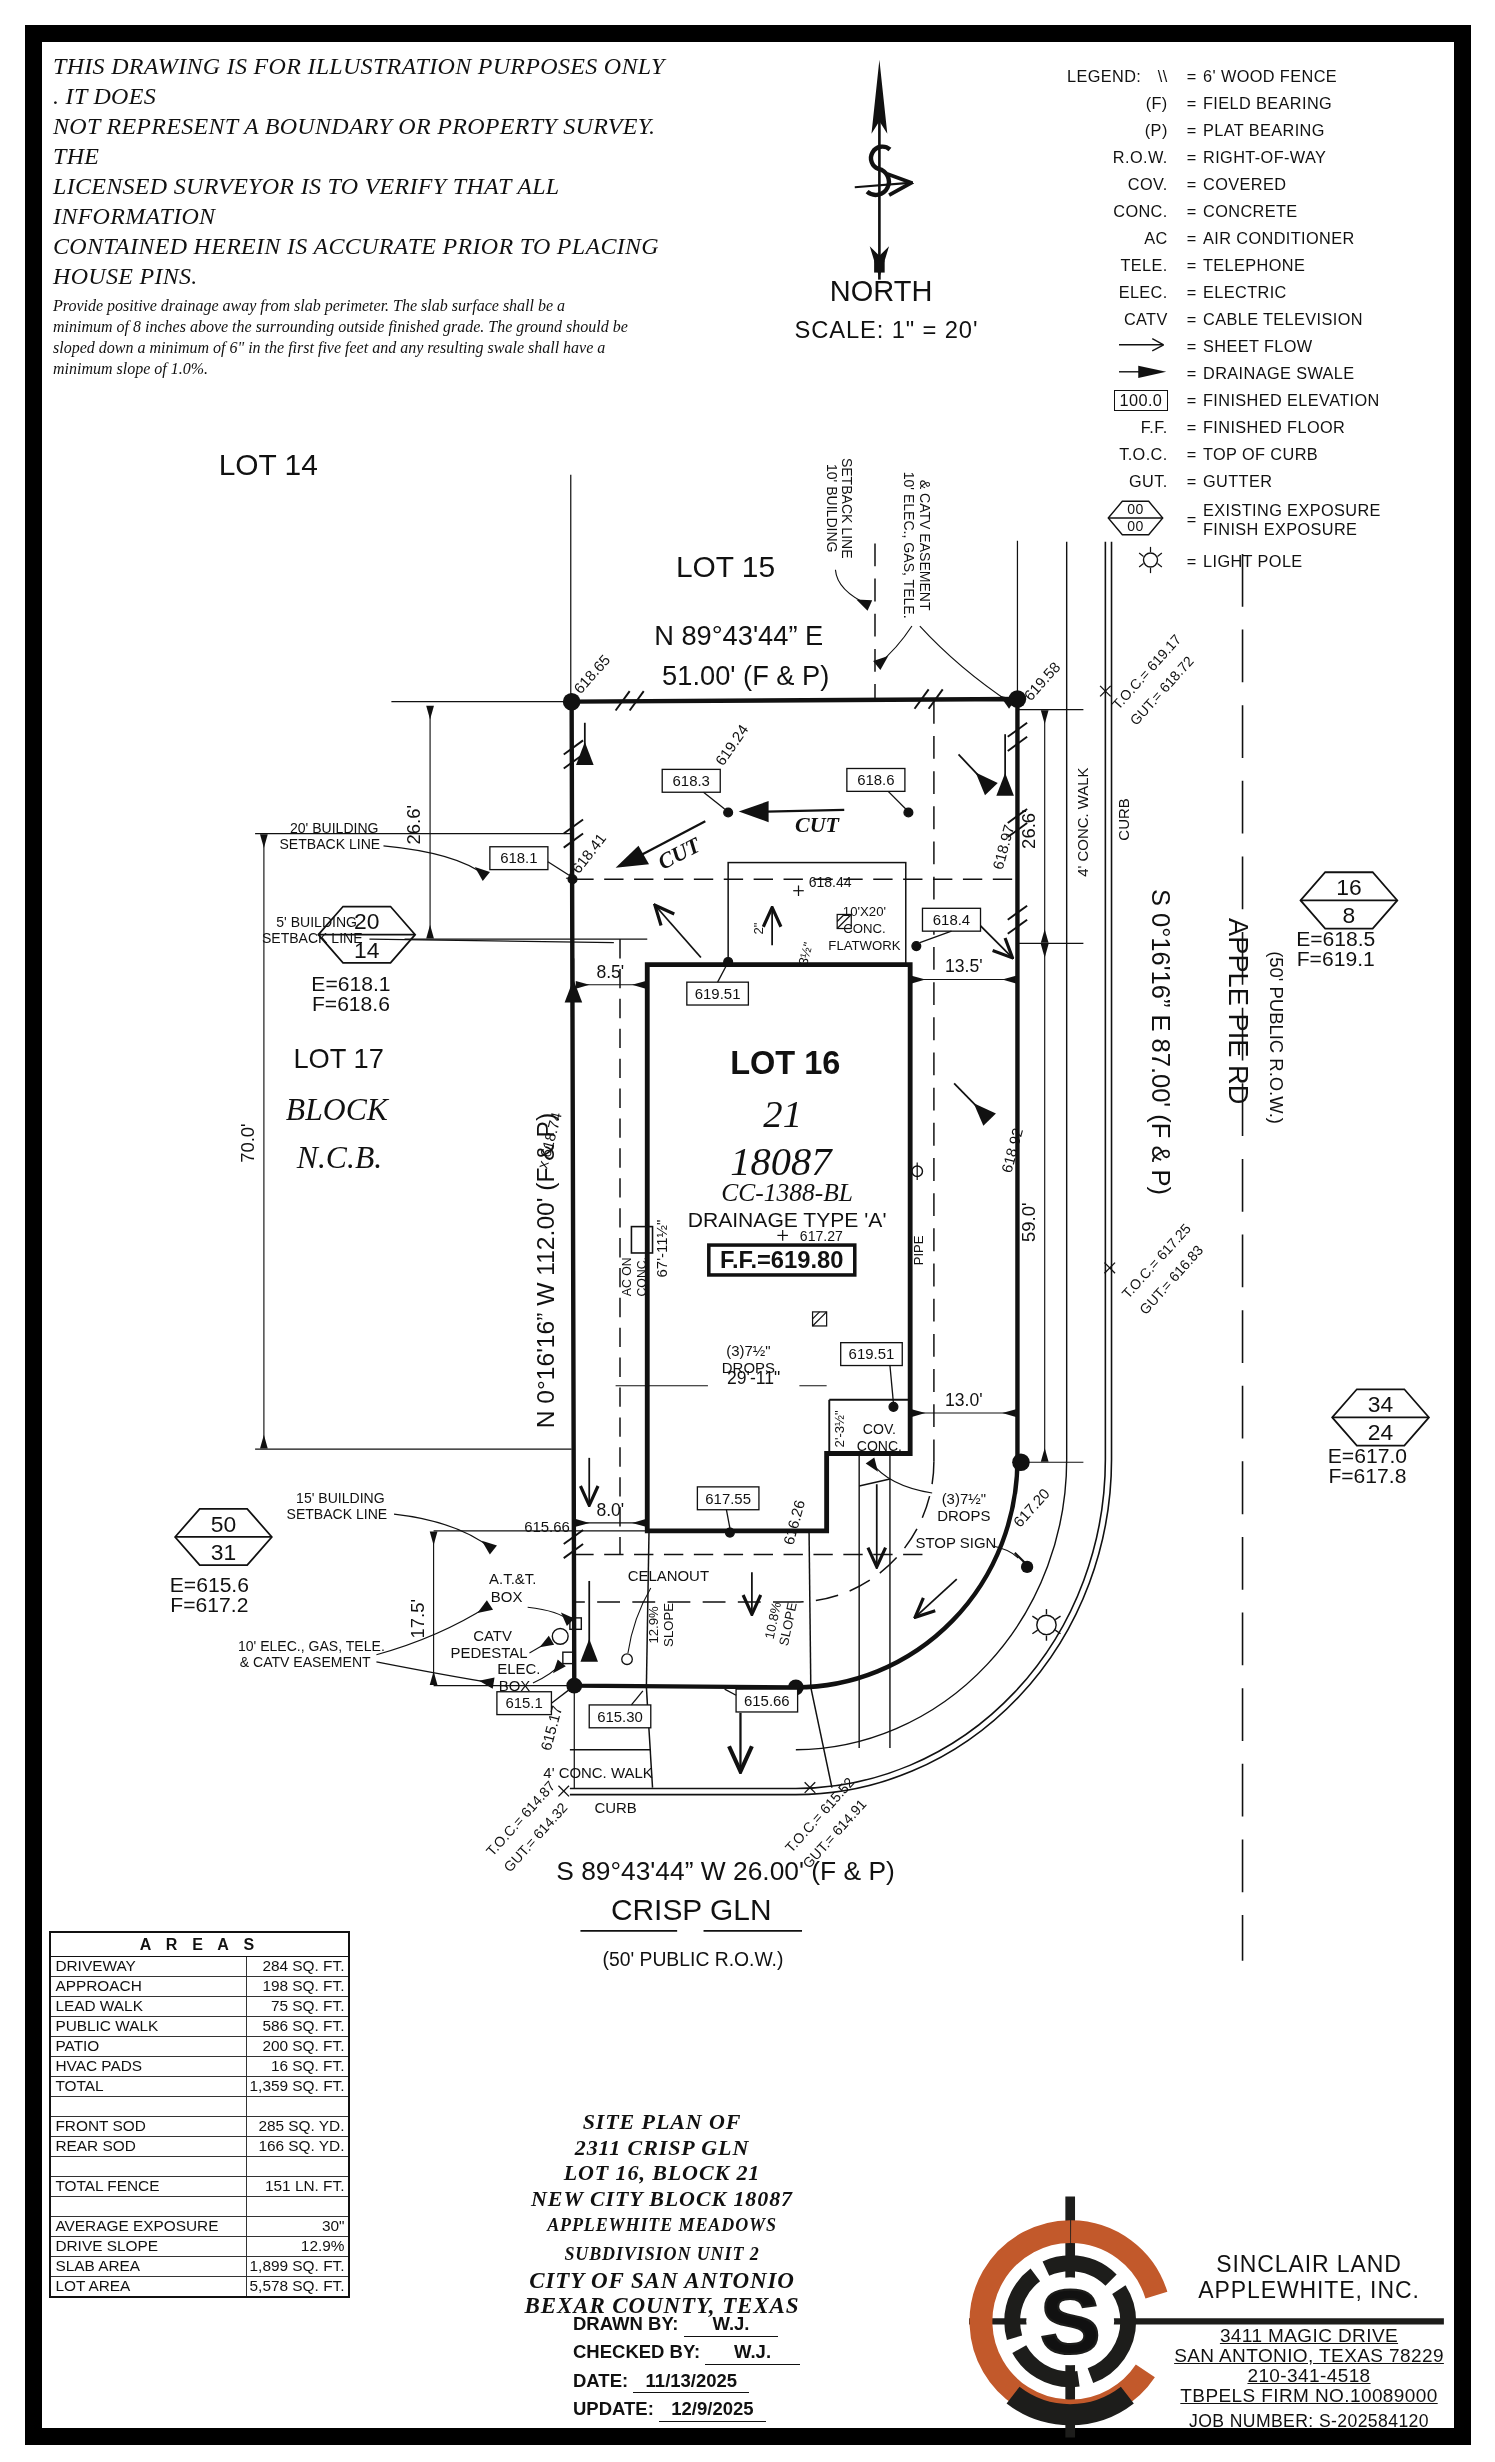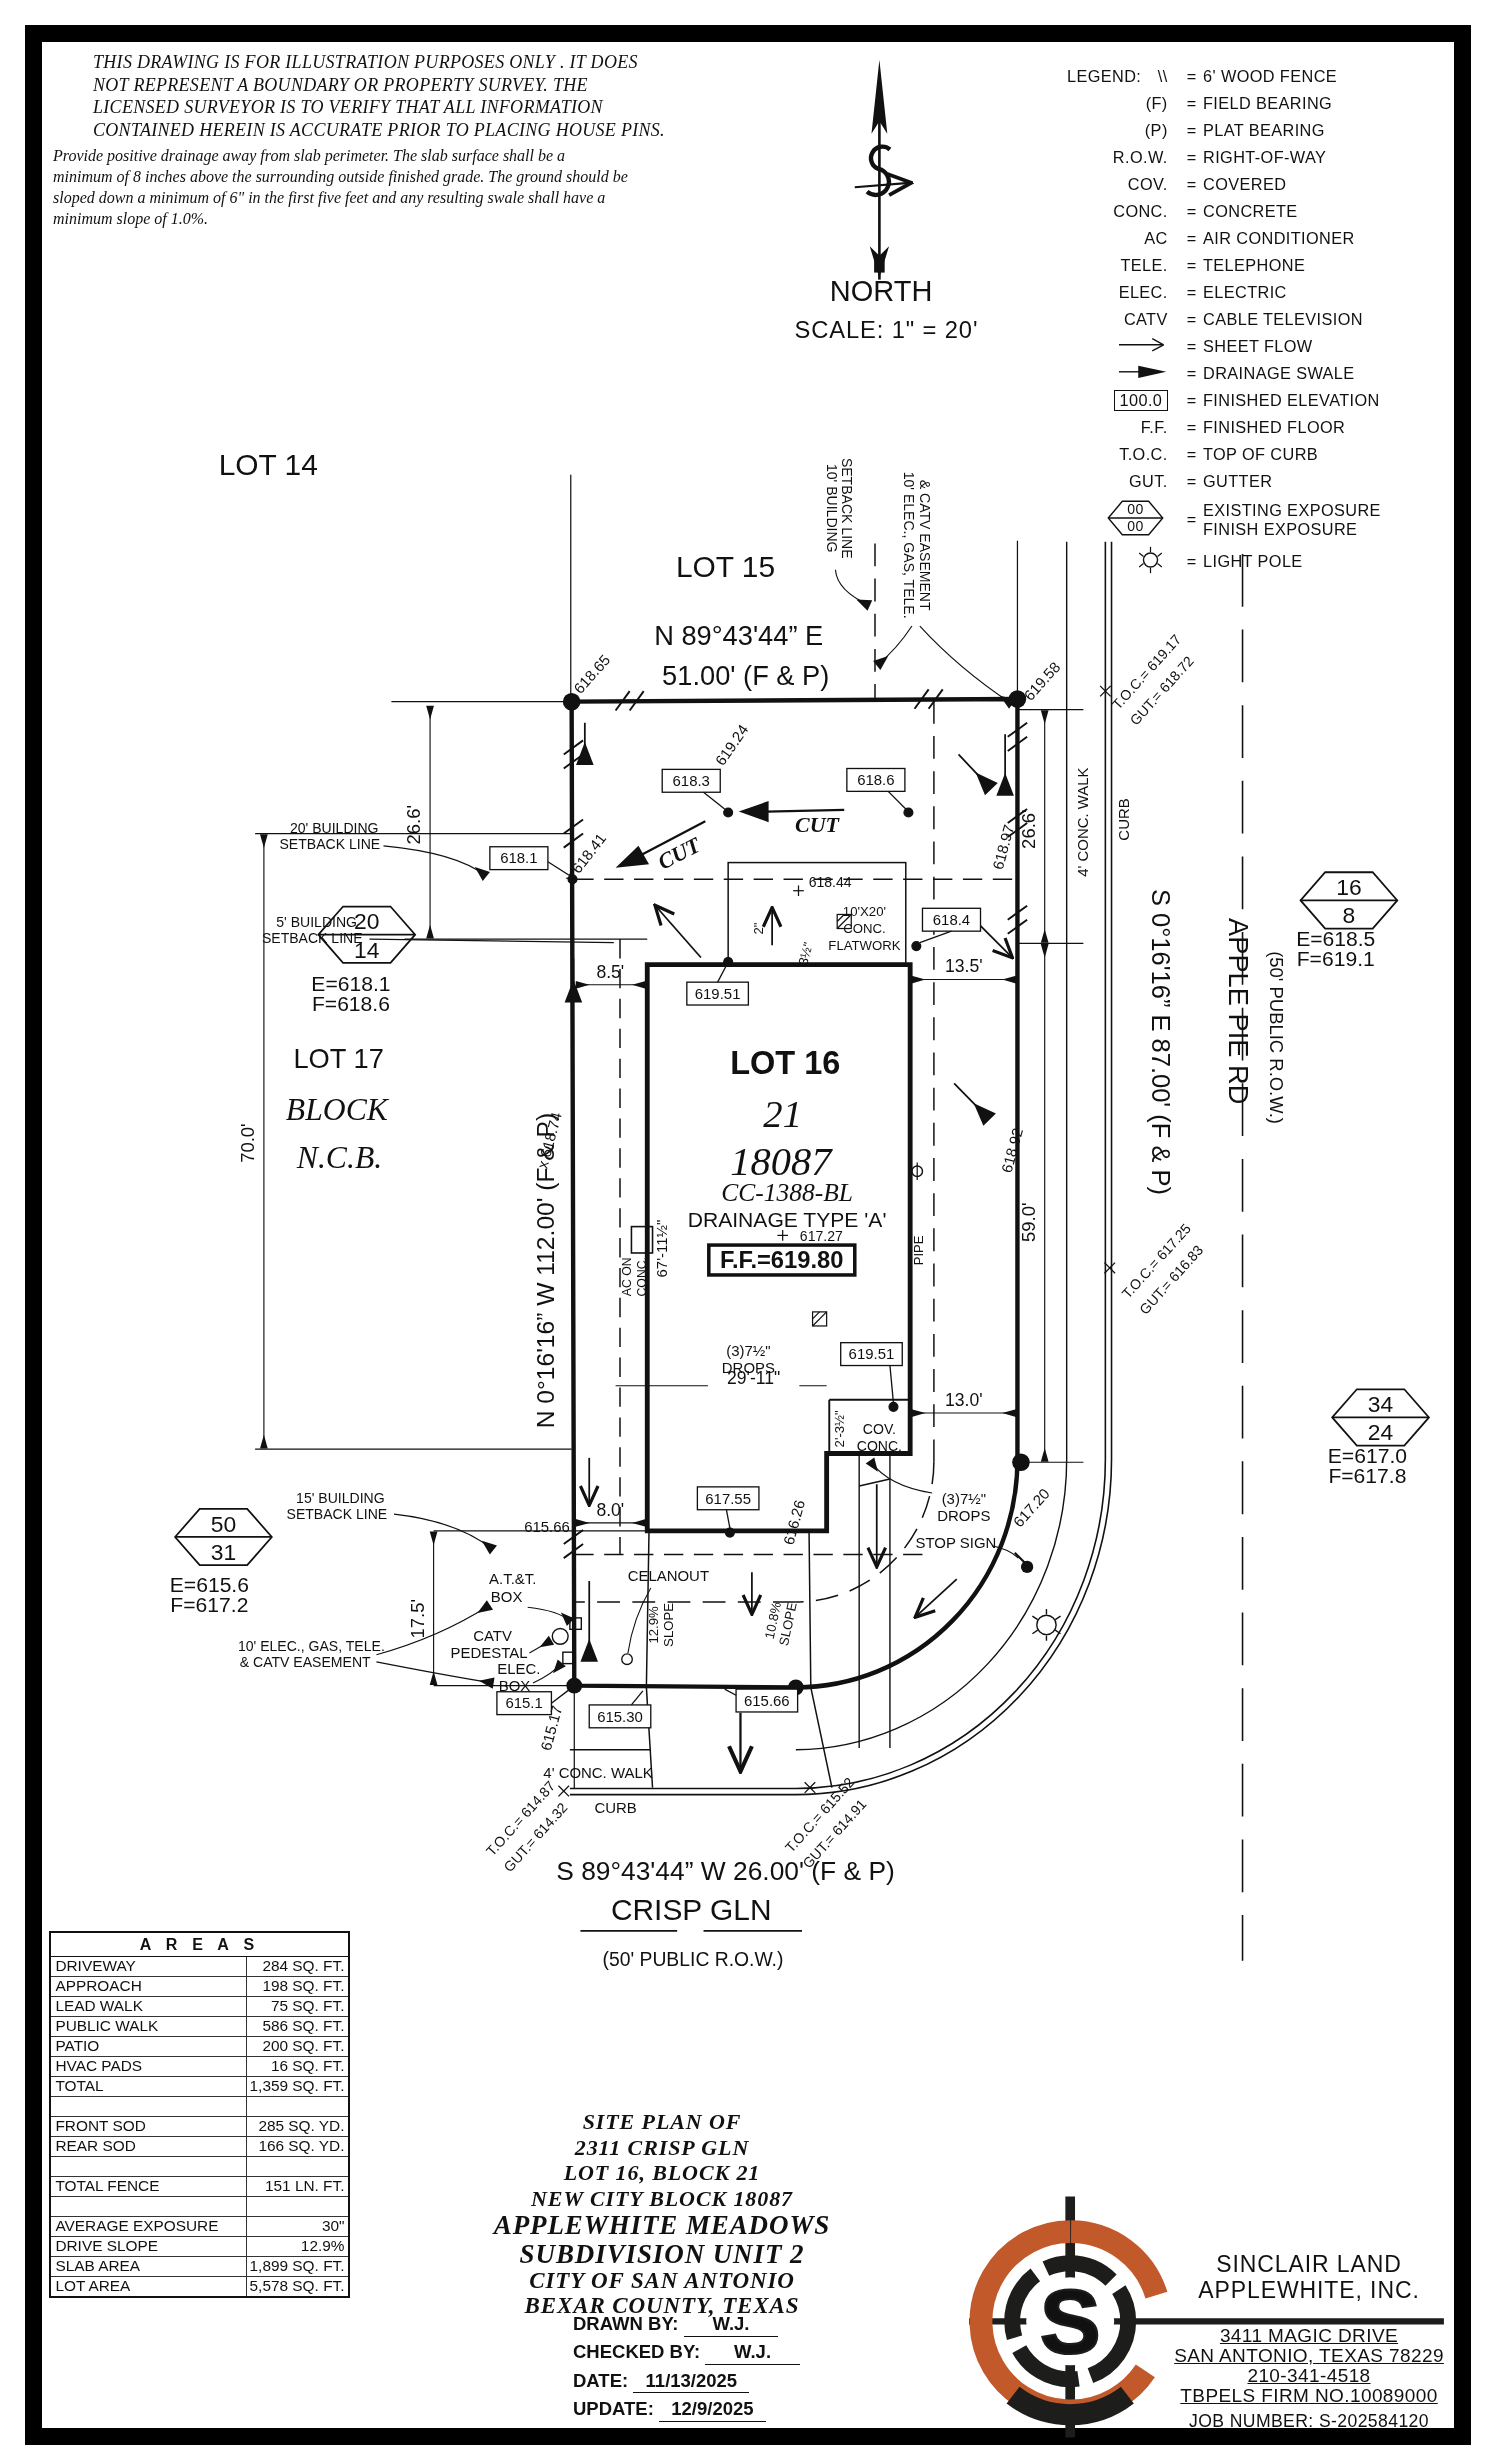--- a/index.html
+++ b/index.html
@@ -1,20 +1,20 @@
 <!DOCTYPE html>
 <html style="font-size:14px"><head>
 <meta charset="utf-8">
 <style>
   html,body{margin:0;padding:0;background:#fff;}
   body{width:1495px;height:2462px;position:relative;font-family:"Liberation Sans",sans-serif;color:#111;}
   .frame{position:absolute;left:24.6px;top:24.6px;width:1446px;height:2420px;border:17.6px solid #000;box-sizing:border-box;}
   
   .disclaimer{position:absolute;left:53px;top:51px;width:624px;font-family:"Liberation Serif",serif;font-style:italic;}
-  .disclaimer .p1{font-size:18px;line-height:1.25;white-space:pre-line;letter-spacing:0.3px;margin-left:40px;}
+  .disclaimer .p1{font-size:24px;line-height:1.25;white-space:pre-line;letter-spacing:0.3px;}
   .disclaimer .p2{font-size:16px;line-height:1.3;white-space:pre-line;margin-top:5.3px;}
   
   .legend{position:absolute;left:1067px;top:63px;width:380px;font-size:16.3px;}
   .lrow{display:flex;align-items:center;height:27px;position:relative;}
   .ltitle{position:absolute;left:0;top:3.5px;font-size:16.3px;letter-spacing:0.4px;}
   .lsym{width:113px;text-align:right;padding-right:12.3px;box-sizing:border-box;letter-spacing:0.4px;}
   .leq{width:23px;text-align:center;}
   .ldesc{flex:1;letter-spacing:0.4px;}
   .lbox{display:inline-block;border:1.5px solid #111;padding:0 4.4px 0.9px 4.4px;}
   .lrow.tall{height:49px;justify-content:space-between;}
@@ -23,21 +23,21 @@
   
   .areas{position:absolute;left:49px;top:1931px;width:301px;border:2.2px solid #111;box-sizing:border-box;font-size:15.4px;}
   .ahead{height:23px;border-bottom:1.8px solid #111;text-align:center;font-size:16px;letter-spacing:5.3px;font-weight:bold;line-height:23px;}
   .arow{display:flex;height:19px;border-bottom:1.2px solid #333;}
   .arow:last-child{border-bottom:none;}
   .alabel{flex:1;padding-left:4.4px;border-right:1.2px solid #333;line-height:18.5px;white-space:nowrap;}
   .avalue{width:98px;text-align:right;padding-right:3.5px;line-height:18.5px;white-space:nowrap;}
   
   .tblock{position:absolute;left:398px;top:2109px;width:528px;text-align:center;font-family:"Liberation Serif",serif;font-style:italic;font-weight:bold;}
   .tb1{font-size:22px;line-height:25.5px;letter-spacing:0.9px;}
-  .tb2{font-size:27px;line-height:29px;letter-spacing:0.9px;}
+  .tb2{font-size:18px;line-height:29px;letter-spacing:0.9px;}
   .tb3{font-size:23px;line-height:24.6px;letter-spacing:0.9px;}
   .form{position:absolute;left:573px;top:2313px;font-family:"Liberation Sans",sans-serif;font-style:normal;font-weight:normal;font-size:18.5px;text-align:left;}
   .frow{margin-bottom:4.4px;font-weight:bold;}
   .fval{display:inline-block;border-bottom:1.6px solid #111;padding:0 12.3px 0.9px 12.3px;min-width:70px;text-align:center;}
   
   .firm{position:absolute;left:1170px;top:2251px;width:278px;text-align:center;}
   .fn1{font-size:23px;letter-spacing:0.9px;line-height:26px;}
   .fa{font-size:19px;line-height:20px;letter-spacing:0.4px;text-decoration:underline;}
   .fjob{font-size:17.6px;margin-top:5.3px;letter-spacing:0.4px;}
   .sv{position:absolute;left:0;top:0;}

